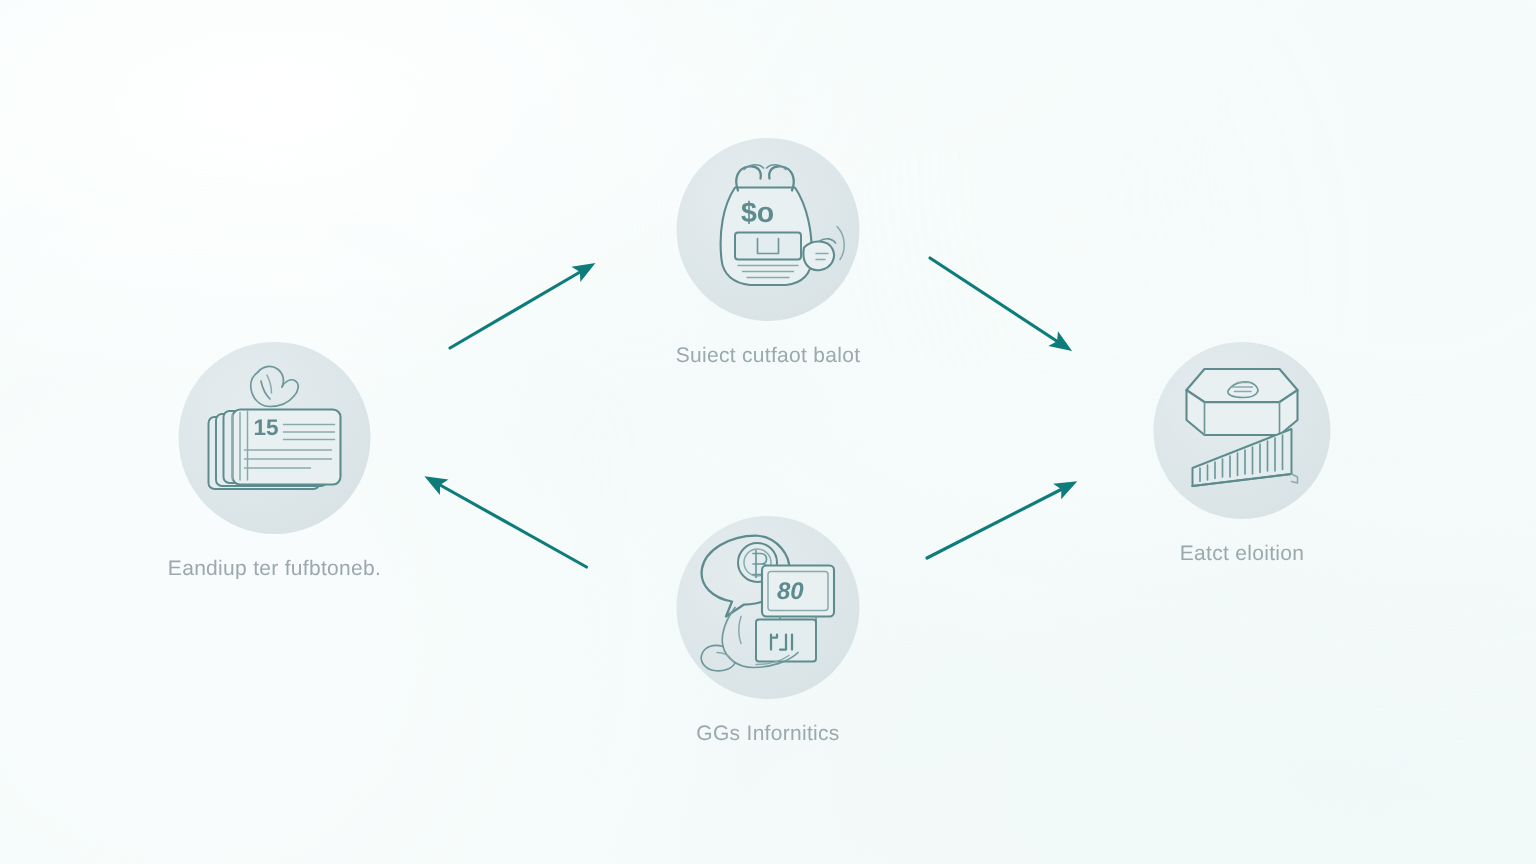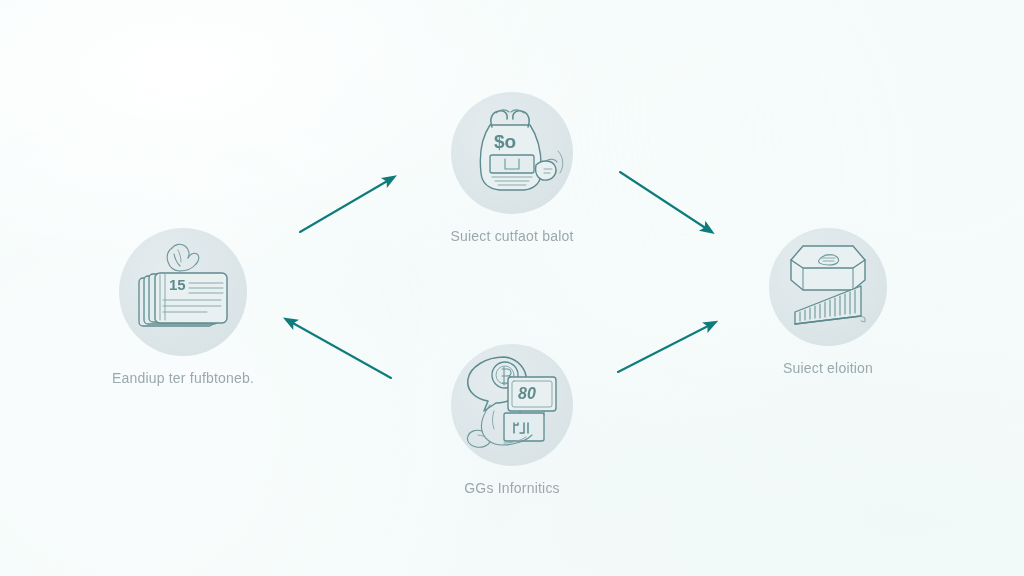--- a/index.html
+++ b/index.html
@@ -212,21 +212,21 @@
               <path d="M56,78 L56,60"></path>
             <path d="M61,77 L61,58"></path>
               <path d="M66,76 L66,56"></path>
             <path d="M71,76 L71,54"></path>
               <path d="M76,75 L76,52"></path>
           </g>
           <path class="ink-faint" d="M82,78 L86,80 L86,84 L82,83"></path>
         </g>
       </svg>
     </div>
-    <div class="node-label">Suiect eloition</div>
+    <div class="node-label">Eatct eloition</div>
   </div>
 
   <div class="node" id="node-analytics">
     <div class="node-circle">
       <svg class="icon-soft" width="104" height="104" viewBox="0 0 104 104" aria-hidden="true">
 
         <g>
           <path class="ink" d="M44,4 C26,4 10,14 8,26 C6,38 16,46 28,48 L24,58 L36,50 C50,50 64,42 66,30 C68,17 58,5 44,4 Z"></path>
 
           <circle class="ink-fill-pale2" cx="45" cy="22" r="13"></circle>

